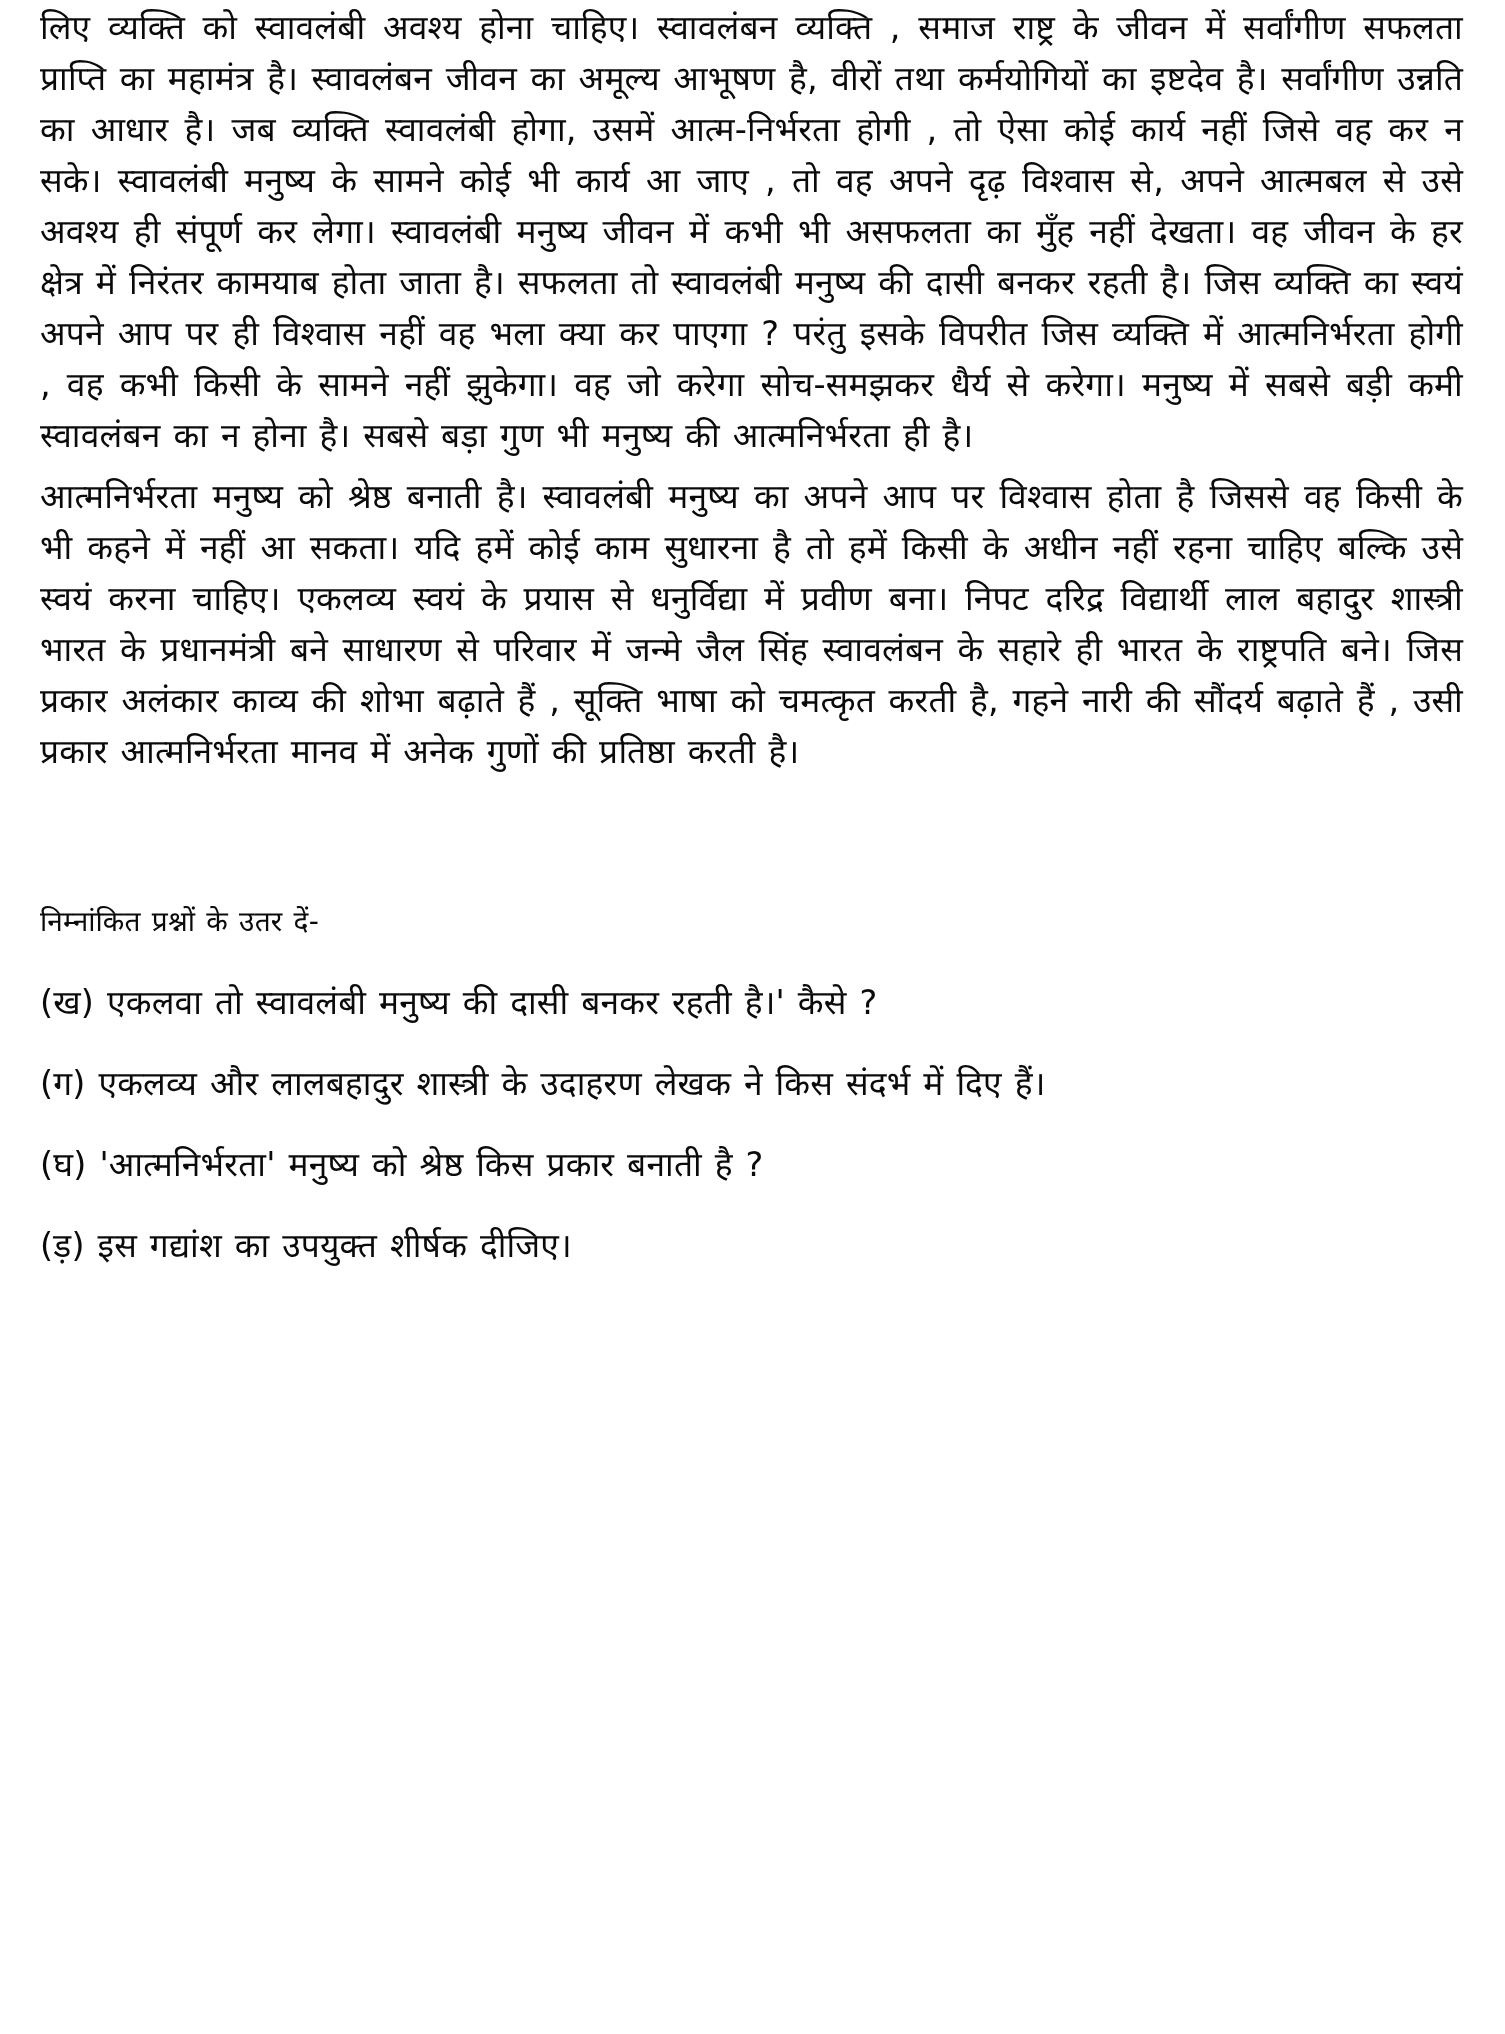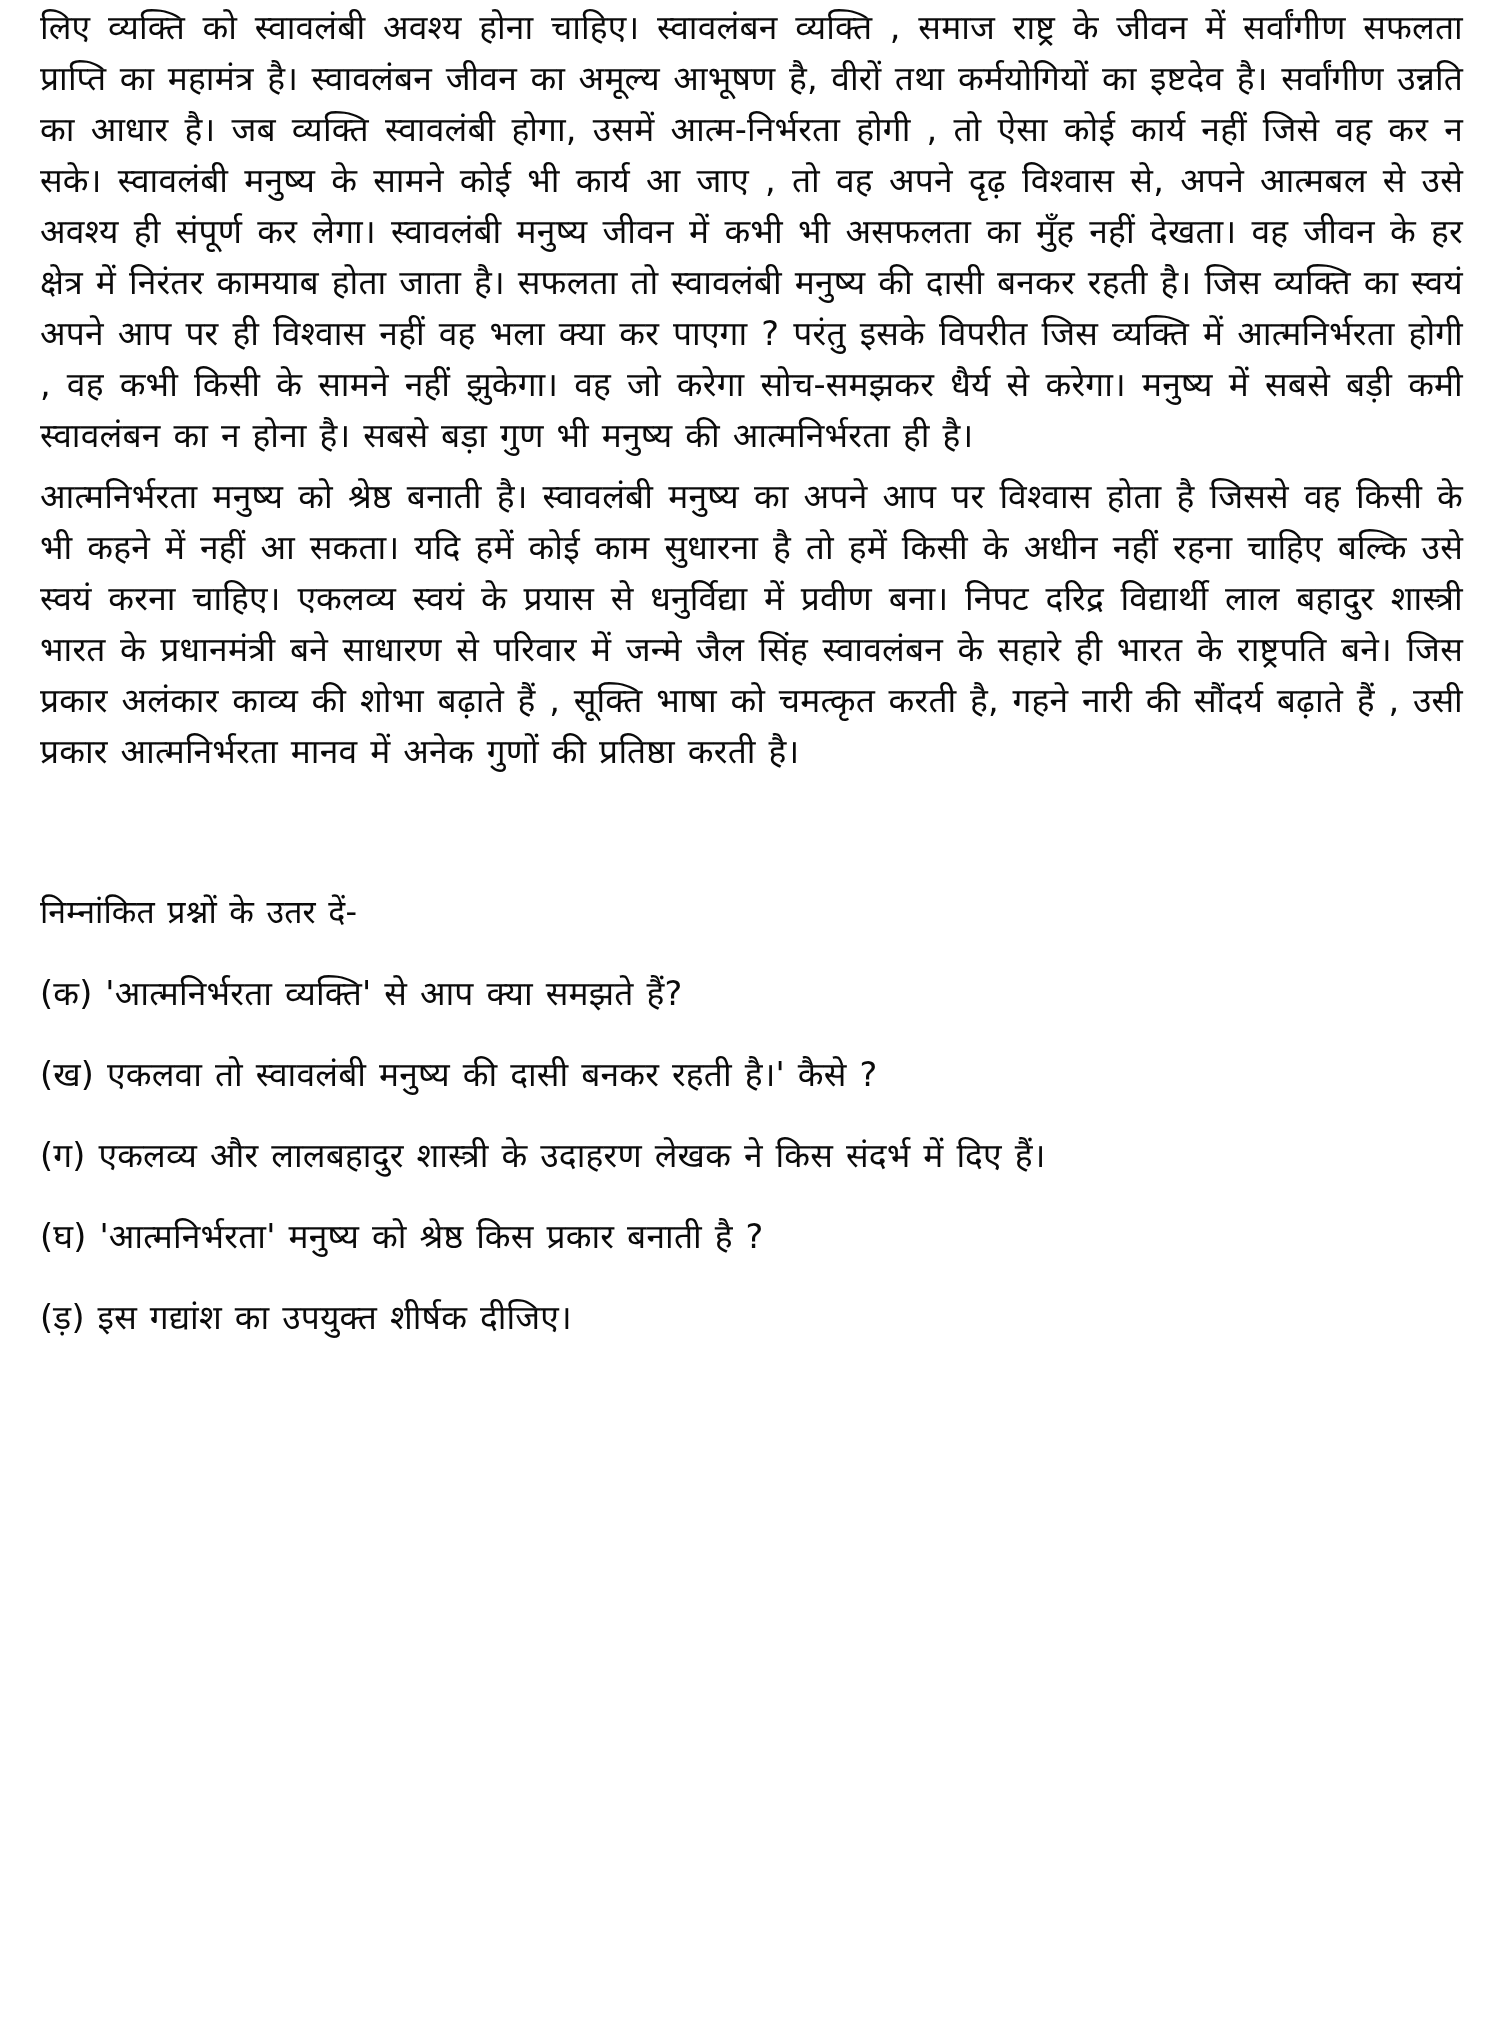--- a/index.html
+++ b/index.html
@@ -43,23 +43,23 @@
 
   .para.second {
     margin-top: 8px;
   }
 
   .spacer-block {
     height: 96px;
   }
 
   .q-intro {
-    margin: 4px 0 0 0;
+    margin: 13px 0 0 0;
     text-align: left;
-    font-size: 32px;
+    font-size: 28px;
     line-height: 51px;
   }
 
   .q-list {
     list-style: none;
     margin: 0;
     padding: 0;
   }
 
   .q-item {
@@ -88,24 +88,20 @@
     <p class="para first">लिए व्यक्ति को स्वावलंबी अवश्य होना चाहिए। स्वावलंबन व्यक्ति , समाज राष्ट्र के जीवन में सर्वांगीण सफलता प्राप्ति का महामंत्र है। स्वावलंबन जीवन का अमूल्य आभूषण है, वीरों तथा कर्मयोगियों का इष्टदेव है। सर्वांगीण उन्नति का आधार है। जब व्यक्ति स्वावलंबी होगा, उसमें आत्म-निर्भरता होगी , तो ऐसा कोई कार्य नहीं जिसे वह कर न सके। स्वावलंबी मनुष्य के सामने कोई भी कार्य आ जाए , तो वह अपने दृढ़ विश्वास से, अपने आत्मबल से उसे अवश्य ही संपूर्ण कर लेगा। स्वावलंबी मनुष्य जीवन में कभी भी असफलता का मुँह नहीं देखता। वह जीवन के हर क्षेत्र में निरंतर कामयाब होता जाता है। सफलता तो स्वावलंबी मनुष्य की दासी बनकर रहती है। जिस व्यक्ति का स्वयं अपने आप पर ही विश्वास नहीं वह भला क्या कर पाएगा ? परंतु इसके विपरीत जिस व्यक्ति में आत्मनिर्भरता होगी , वह कभी किसी के सामने नहीं झुकेगा। वह जो करेगा सोच-समझकर धैर्य से करेगा। मनुष्य में सबसे बड़ी कमी स्वावलंबन का न होना है। सबसे बड़ा गुण भी मनुष्य की आत्मनिर्भरता ही है।</p>
 
     <p class="para second">आत्मनिर्भरता मनुष्य को श्रेष्ठ बनाती है। स्वावलंबी मनुष्य का अपने आप पर विश्वास होता है जिससे वह किसी के भी कहने में नहीं आ सकता। यदि हमें कोई काम सुधारना है तो हमें किसी के अधीन नहीं रहना चाहिए बल्कि उसे स्वयं करना चाहिए। एकलव्य स्वयं के प्रयास से धनुर्विद्या में प्रवीण बना। निपट दरिद्र विद्यार्थी लाल बहादुर शास्त्री भारत के प्रधानमंत्री बने साधारण से परिवार में जन्मे जैल सिंह स्वावलंबन के सहारे ही भारत के राष्ट्रपति बने। जिस प्रकार अलंकार काव्य की शोभा बढ़ाते हैं , सूक्ति भाषा को चमत्कृत करती है, गहने नारी की सौंदर्य बढ़ाते हैं , उसी प्रकार आत्मनिर्भरता मानव में अनेक गुणों की प्रतिष्ठा करती है।</p>
 
     <div class="spacer-block"></div>
 
     <p class="q-intro">निम्नांकित प्रश्नों के उतर दें-</p>
 
     <div class="q-list">
 
-      <div class="q-item">
-        <span class="q-label">(क)</span>
-        <span class="q-text">'आत्मनिर्भरता व्यक्ति' से आप क्या समझते हैं?</span>
-      </div>
 
       <div class="q-item">
         <span class="q-label">(ख)</span>
         <span class="q-text">एकलवा तो स्वावलंबी मनुष्य की दासी बनकर रहती है।' कैसे ?</span>
       </div>
 
       <div class="q-item">
         <span class="q-label">(ग)</span>
         <span class="q-text">एकलव्य और लालबहादुर शास्त्री के उदाहरण लेखक ने किस संदर्भ में दिए हैं।</span>
       </div>

